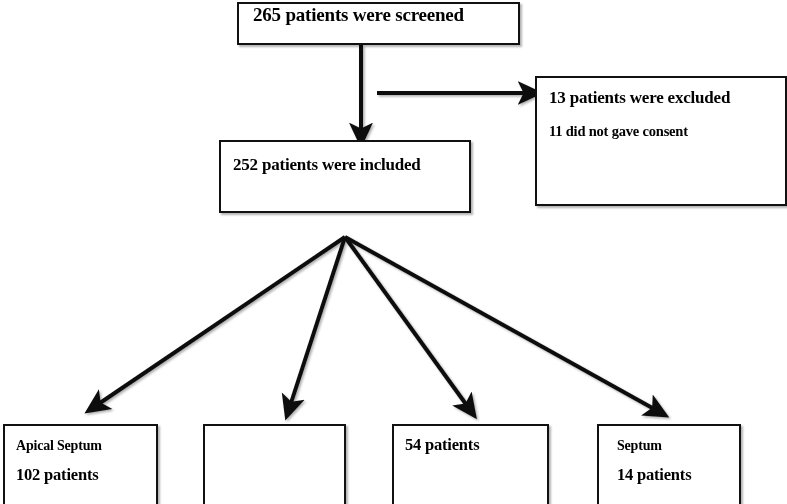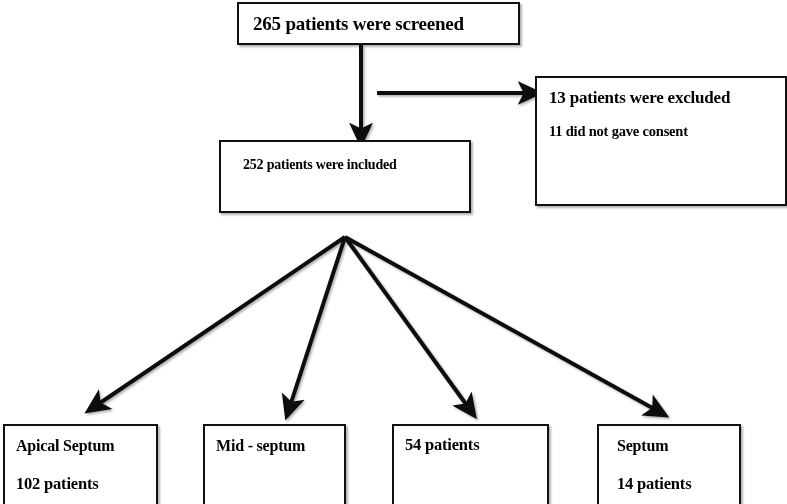--- a/index.html
+++ b/index.html
@@ -20,21 +20,21 @@
     overflow: hidden;
   }
   .node {
     position: absolute;
     background: #ffffff;
     border: 2px solid #111111;
     box-sizing: border-box;
     box-shadow: 2px 2px 2px rgba(0,0,0,0.30);
     display: flex;
     flex-direction: column;
-    justify-content: center;
+    justify-content: flex-start;
   }
   .node .line {
     font-weight: bold;
     color: #000000;
     white-space: nowrap;
     letter-spacing: -0.2px;
   }
 
   
   #node-screened {
@@ -67,36 +67,35 @@
   }
 
   
   #node-included {
     left: 219px; top: 140px;
     width: 252px; height: 73px;
     padding: 11px 0 0 12px;
     justify-content: flex-start;
   }
   #node-included .line {
-    font-size: 14px;
+    font-size: 17px;
     line-height: 23px;
-    margin-left: 10px;
   }
 
   
   .leaf {
     top: 424px;
     height: 86px;
     padding: 9px 0 0 11px;
     justify-content: flex-start;
   }
   .leaf .title {
-    font-size: 16px;
+    font-size: 14px;
     line-height: 21px;
-    margin-bottom: 18px;
+    margin-bottom: 9px;
   }
   .leaf .count {
     font-size: 16.5px;
     line-height: 20px;
   }
   #node-apical { left: 3px;   width: 155px; }
   #node-mid    { left: 203px; width: 143px; }
   #node-rvot   { left: 392px; width: 157px; }
   #node-others { left: 597px; width: 144px; padding-left: 18px; }
 
@@ -147,21 +146,20 @@
   <div class="node" id="node-included">
     <div class="line">252 patients were included</div>
   </div>
 
   <div class="node leaf" id="node-apical">
     <div class="line title">Apical Septum</div>
     <div class="line count">102 patients</div>
   </div>
 
   <div class="node leaf" id="node-mid">
-    <div class="line title">Mid - septum</div>
   </div>
 
   <div class="node leaf" id="node-rvot">
     <div class="line count">54 patients</div>
   </div>
 
   <div class="node leaf" id="node-others">
     <div class="line title">Septum</div>
     <div class="line count">14 patients</div>
   </div>

